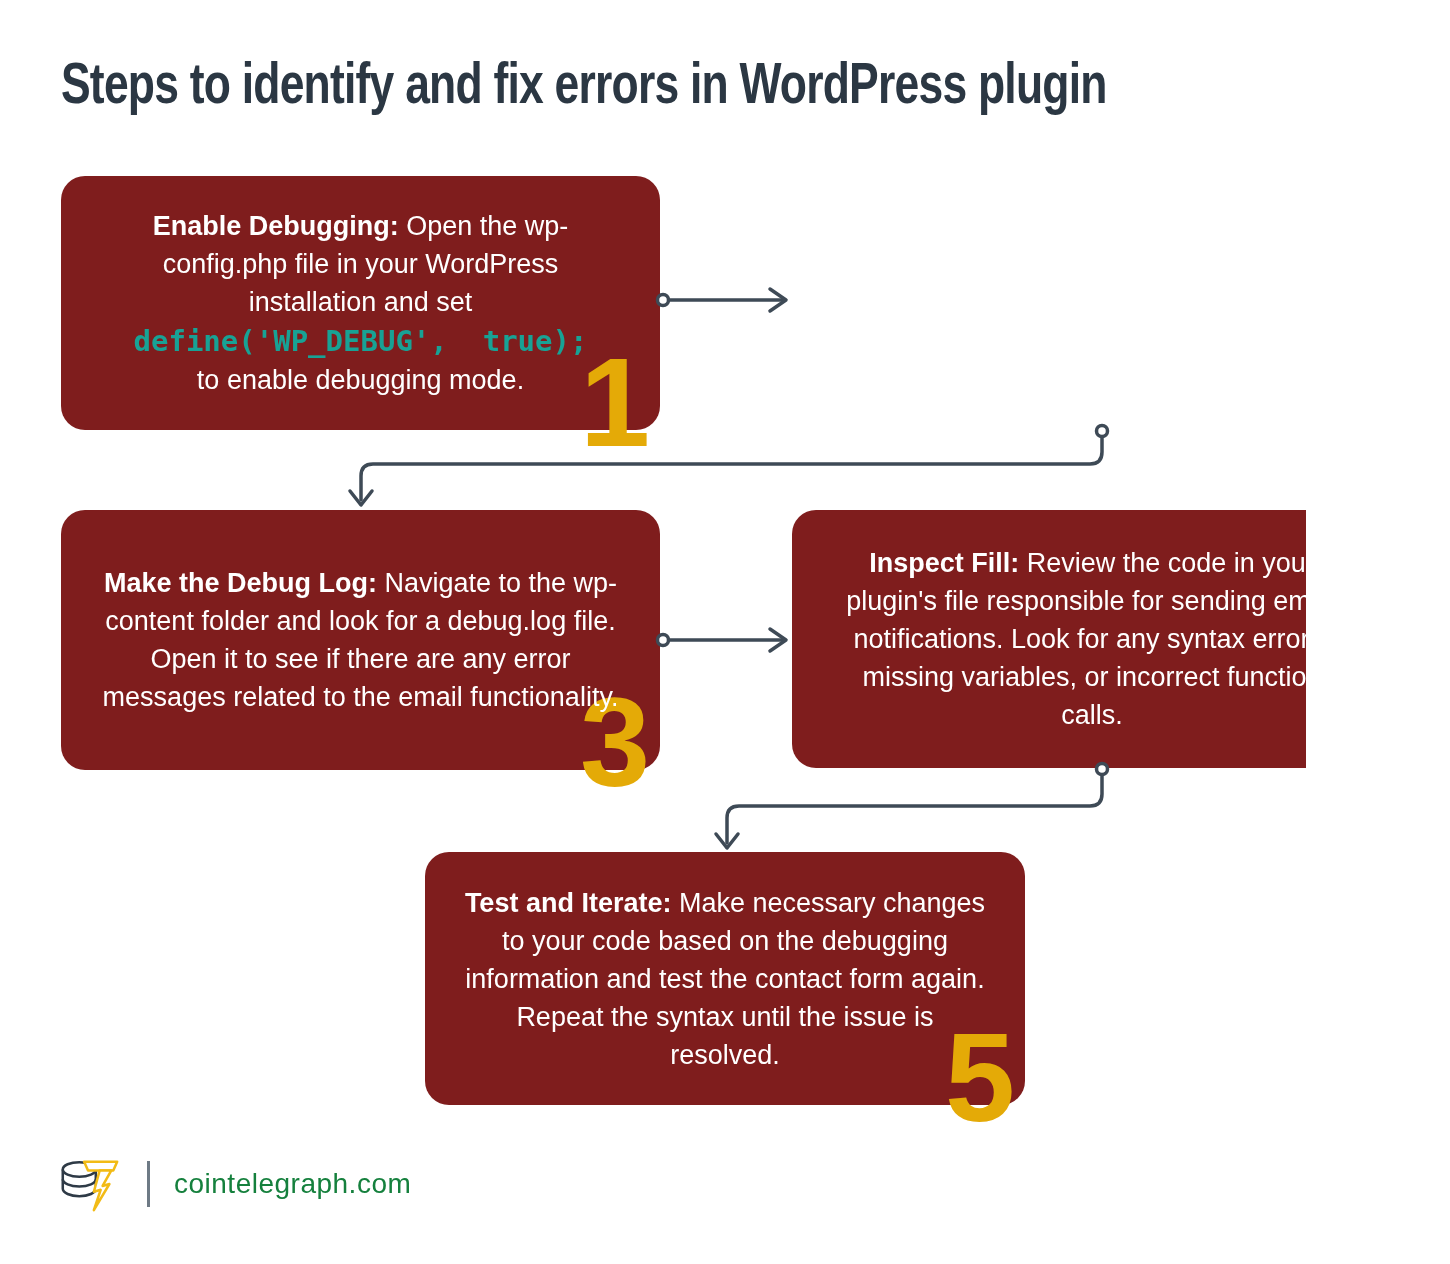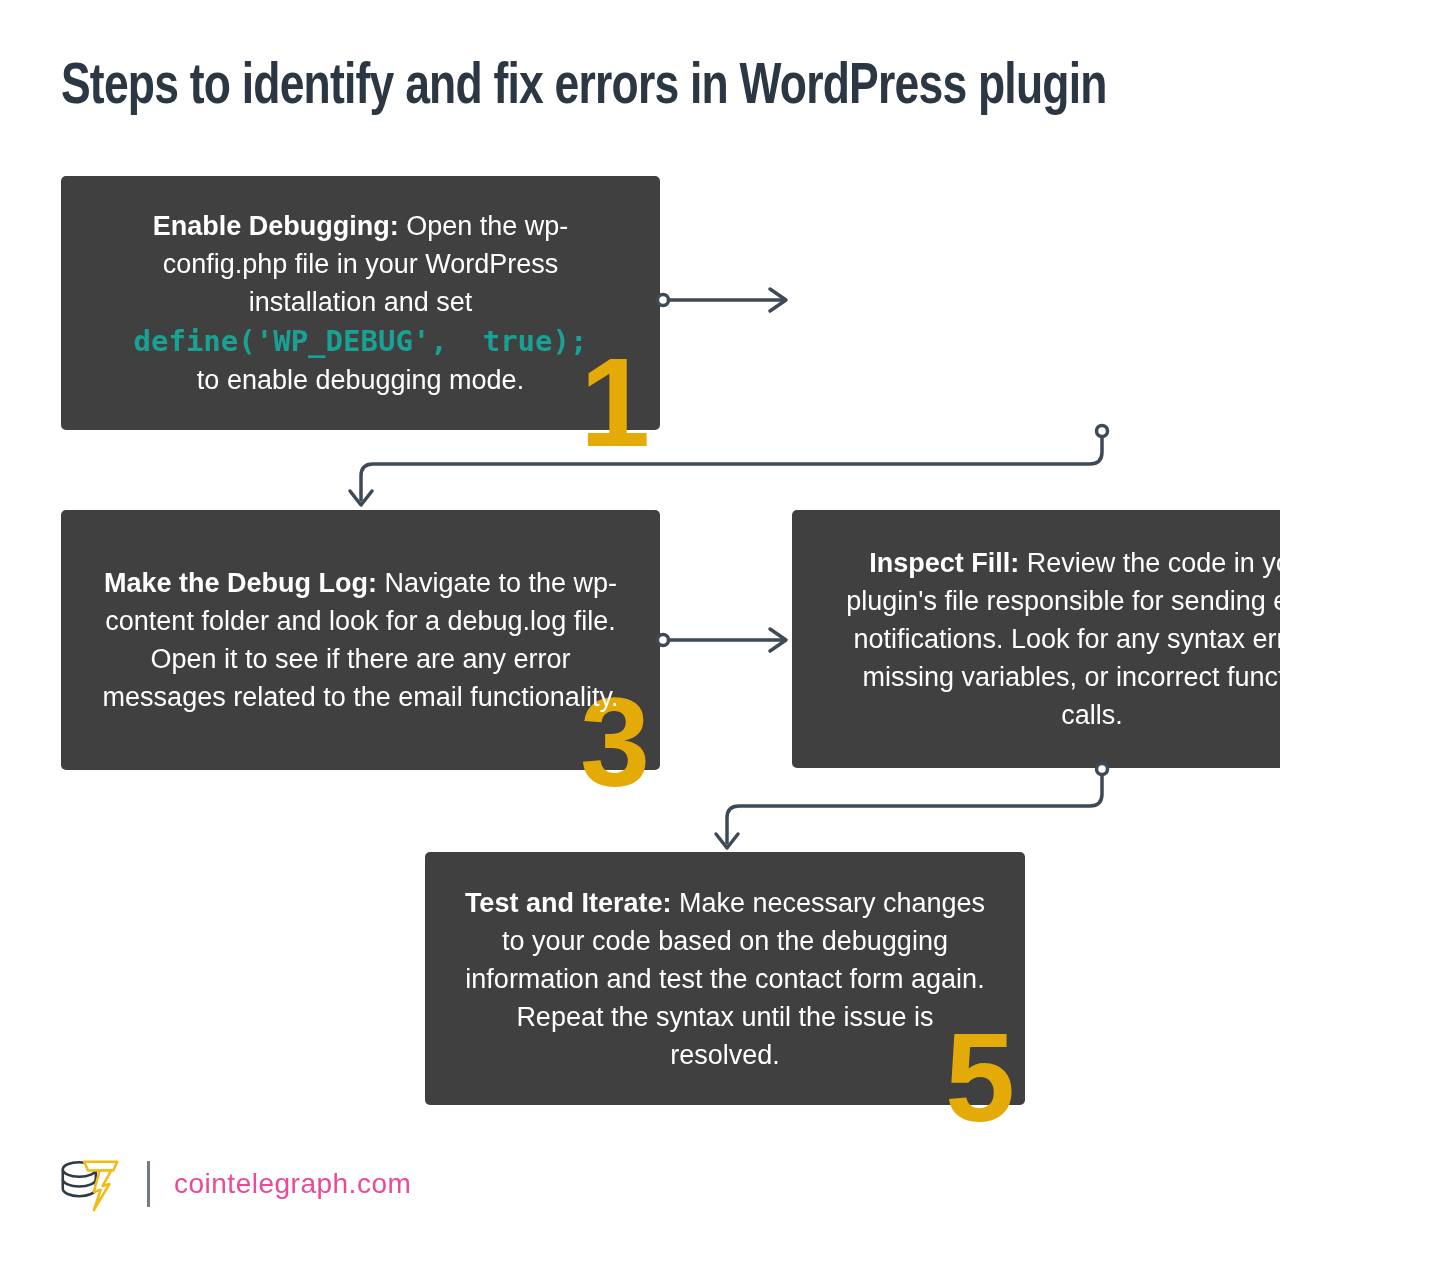--- a/index.html
+++ b/index.html
@@ -1,26 +1,27 @@
 <!DOCTYPE html>
 <html><head>
 <meta charset="utf-8">
 <style>
   html,body{margin:0;padding:0;background:#ffffff;}
   .canvas{
     position:relative;width:1280px;height:1264px;background:#ffffff;overflow:hidden;
     font-family:"Liberation Sans",sans-serif;
+    padding-left:26px;
   }
   .title{
     position:absolute;left:61px;top:50px;margin:0;
     font-size:57px;font-weight:700;color:#2B3743;letter-spacing:-1px;
     transform:scaleX(0.78);transform-origin:left top;white-space:nowrap;
   }
   .box{
-    position:absolute;background:#404040;border-radius:5px;
+    position:absolute;background:#7f1d1d;border-radius:24px;
     display:flex;align-items:center;justify-content:center;
     color:#ffffff;text-align:center;
   }
   .box .txt{
     position:relative;z-index:1;margin:0;padding:0 36px;
     font-size:27px;line-height:38px;font-weight:400;
   }
   .box .txt strong{font-weight:700;}
   .box .code{
     display:block;font-family:"DejaVu Sans Mono",monospace;font-weight:700;
@@ -29,21 +30,21 @@
   .box .num{
     position:absolute;right:10px;bottom:-36px;z-index:0;
     font-size:126px;line-height:1;font-weight:700;color:#E4AA07;
   }
   .connectors{position:absolute;left:0;top:0;pointer-events:none;z-index:2;}
   .footer{
     position:absolute;left:55px;top:1148px;height:72px;
     display:flex;align-items:center;gap:24px;
   }
   .footer .divider{width:3px;height:46px;background:#6E7A85;}
-  .footer .site{font-size:28px;color:#ec4899;letter-spacing:0.5px;}
+  .footer .site{font-size:28px;color:#15803d;letter-spacing:0.5px;}
 </style>
 </head>
 <body>
 
 <div class="canvas">
 
   <h1 class="title">Steps to identify and fix errors in WordPress plugin</h1>
 
   <section class="box" style="left:61px;top:176px;width:599px;height:254px">
     <p class="txt"><strong>Enable Debugging:</strong><span> Open the wp-config.php file in your WordPress installation and set</span><code class="code">define('WP_DEBUG',  true);</code><span>to enable debugging mode.</span></p>

